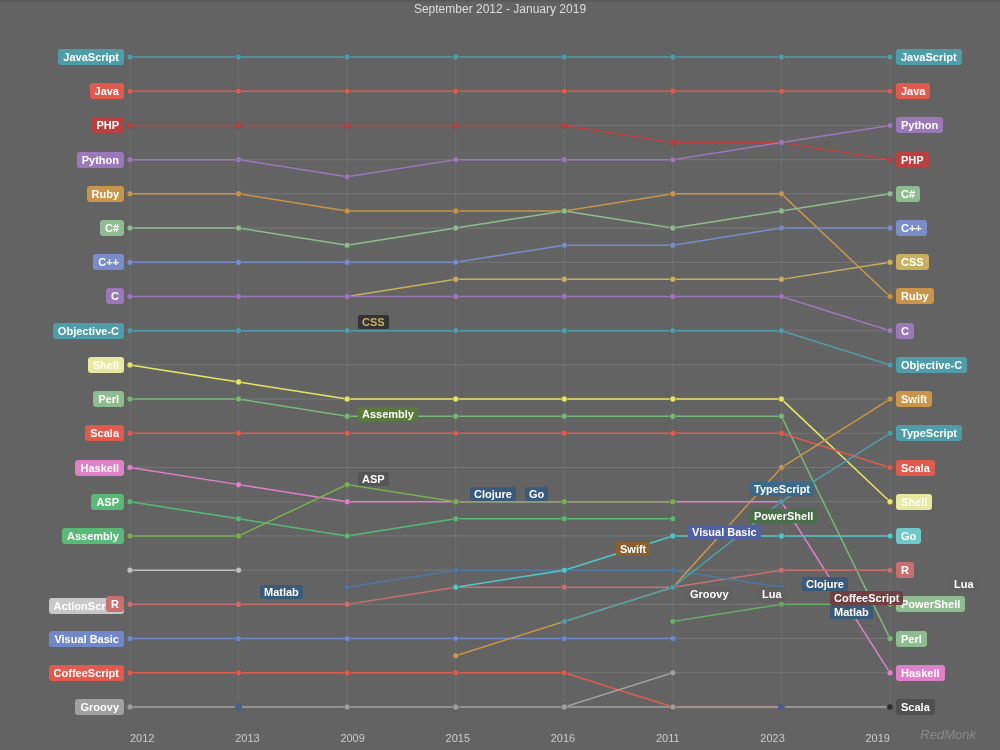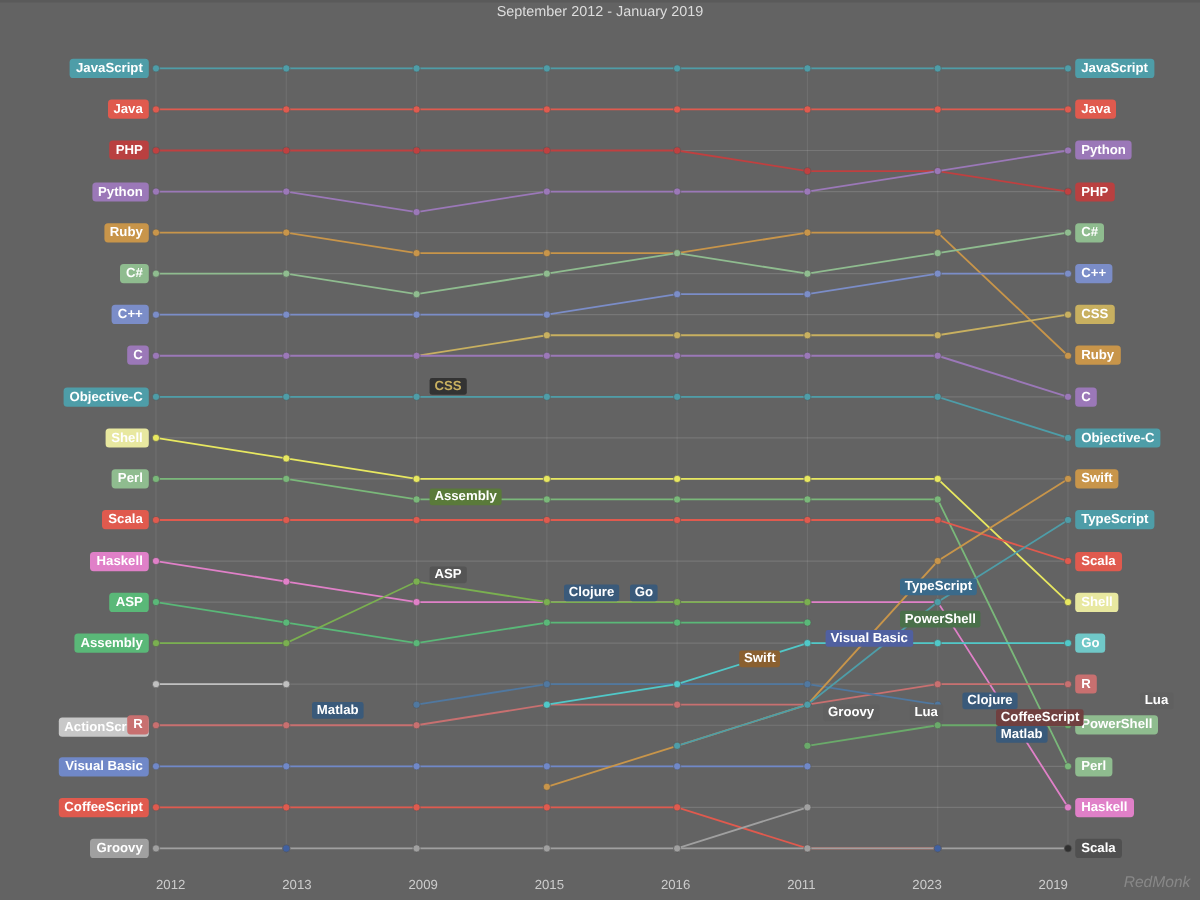--- a/index.html
+++ b/index.html
@@ -85,21 +85,21 @@
     }
     .year-label {
       color: #ccc;
       font-size: 11px;
       text-align: right;
     }
     
     .watermark {
       position: absolute;
       bottom: 10px;
-      right: 8px;
+      right: 24px;
       color: #888;
       font-size: 13px;
       font-style: italic;
     }
     
     .annotation {
       position: absolute;
       font-size: 11px;
       font-weight: bold;
       color: #fff;

